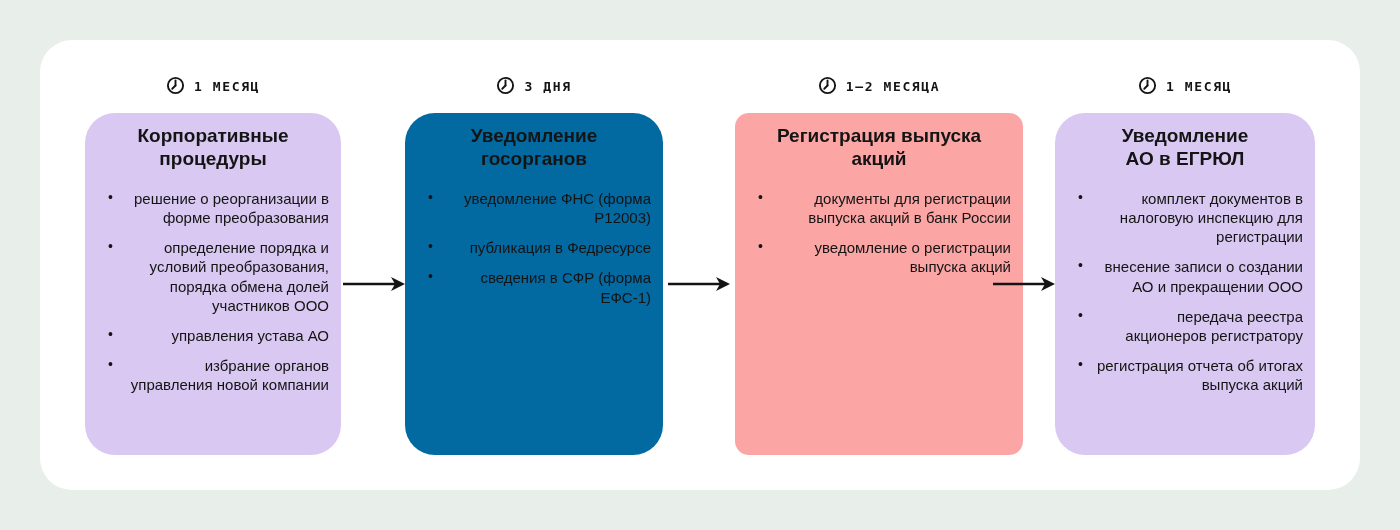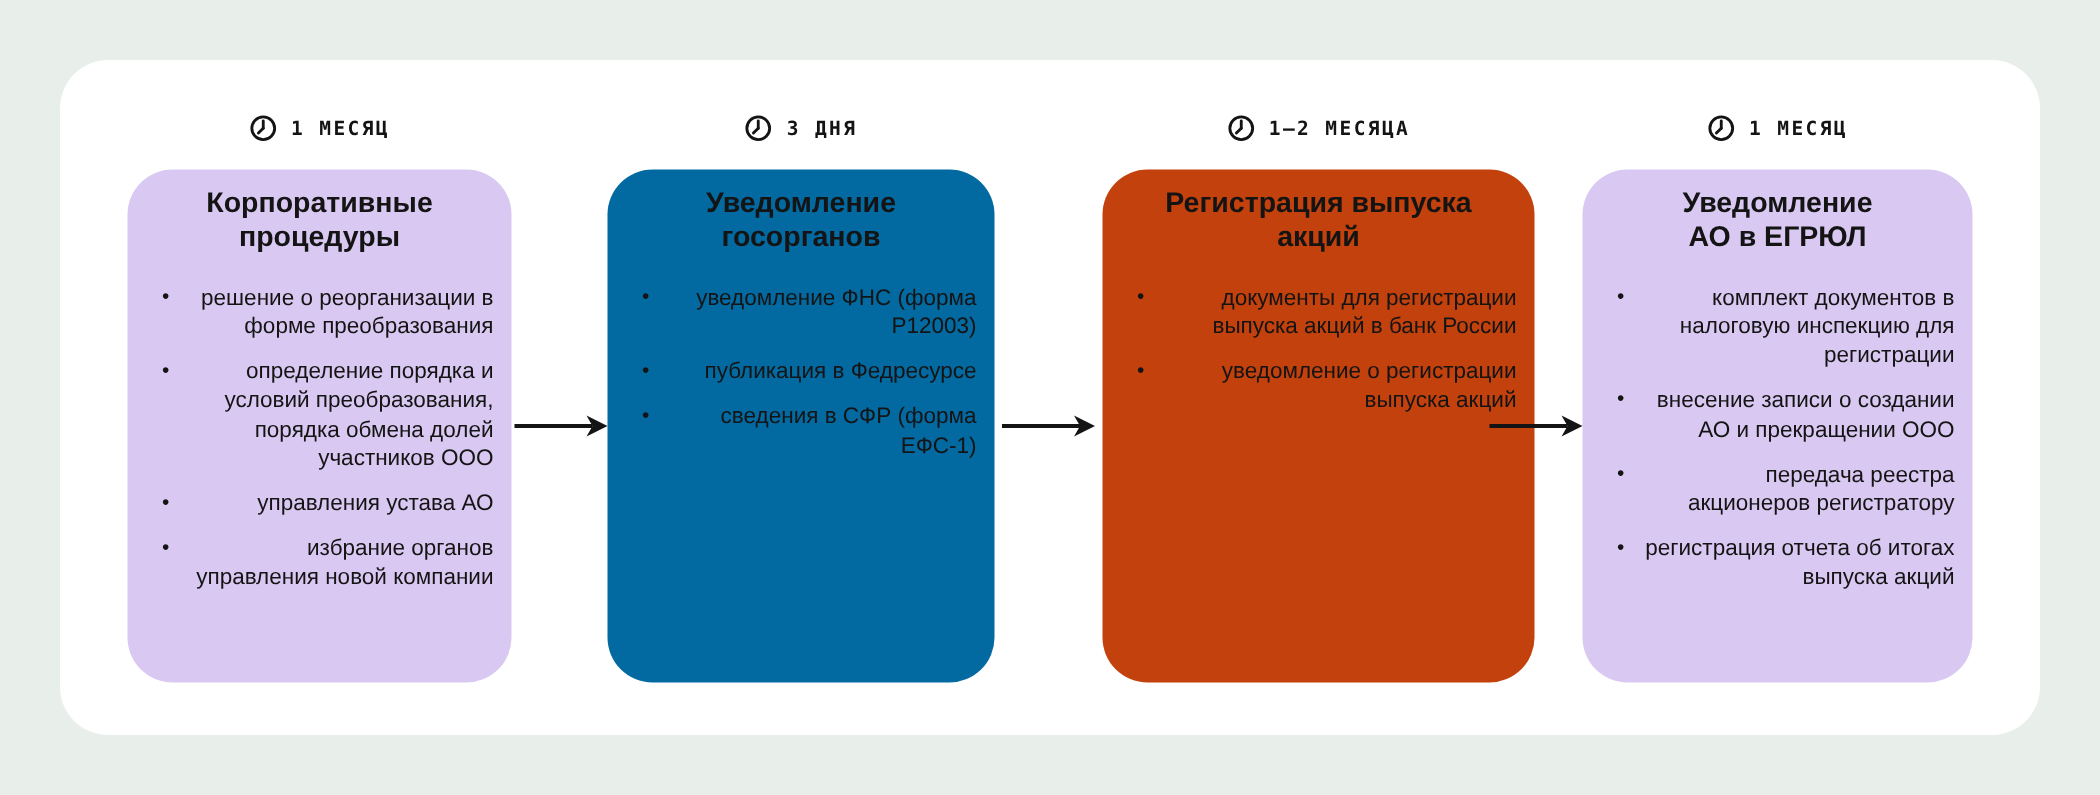--- a/index.html
+++ b/index.html
@@ -94,21 +94,21 @@
 
   <section class="stage" style="left:695px;width:288px">
     <div class="duration">
       <svg class="clock" width="19" height="19" viewBox="0 0 20 20">
         <circle cx="10" cy="10" r="8" fill="none" stroke="#141414" stroke-width="2"></circle>
         <line x1="10" y1="10" x2="10" y2="4.8" stroke="#141414" stroke-width="2" stroke-linecap="round"></line>
         <line x1="10" y1="10" x2="6.6" y2="13.4" stroke="#141414" stroke-width="2" stroke-linecap="round"></line>
       </svg>
       <span class="duration-text">1–2 МЕСЯЦА</span>
     </div>
-    <div class="card" style="background: #c2410c;">
+    <div class="card" style="background: #fca5a5; border-radius: 14px;">
       <h2 class="card-title">Регистрация выпуска
 акций</h2>
       <ul class="card-list">
         <li>документы для регистрации выпуска акций в банк России</li>
         <li>уведомление о регистрации выпуска акций</li>
       </ul>
     </div>
   </section>
 
   <section class="stage" style="left:1015px;width:260px">

